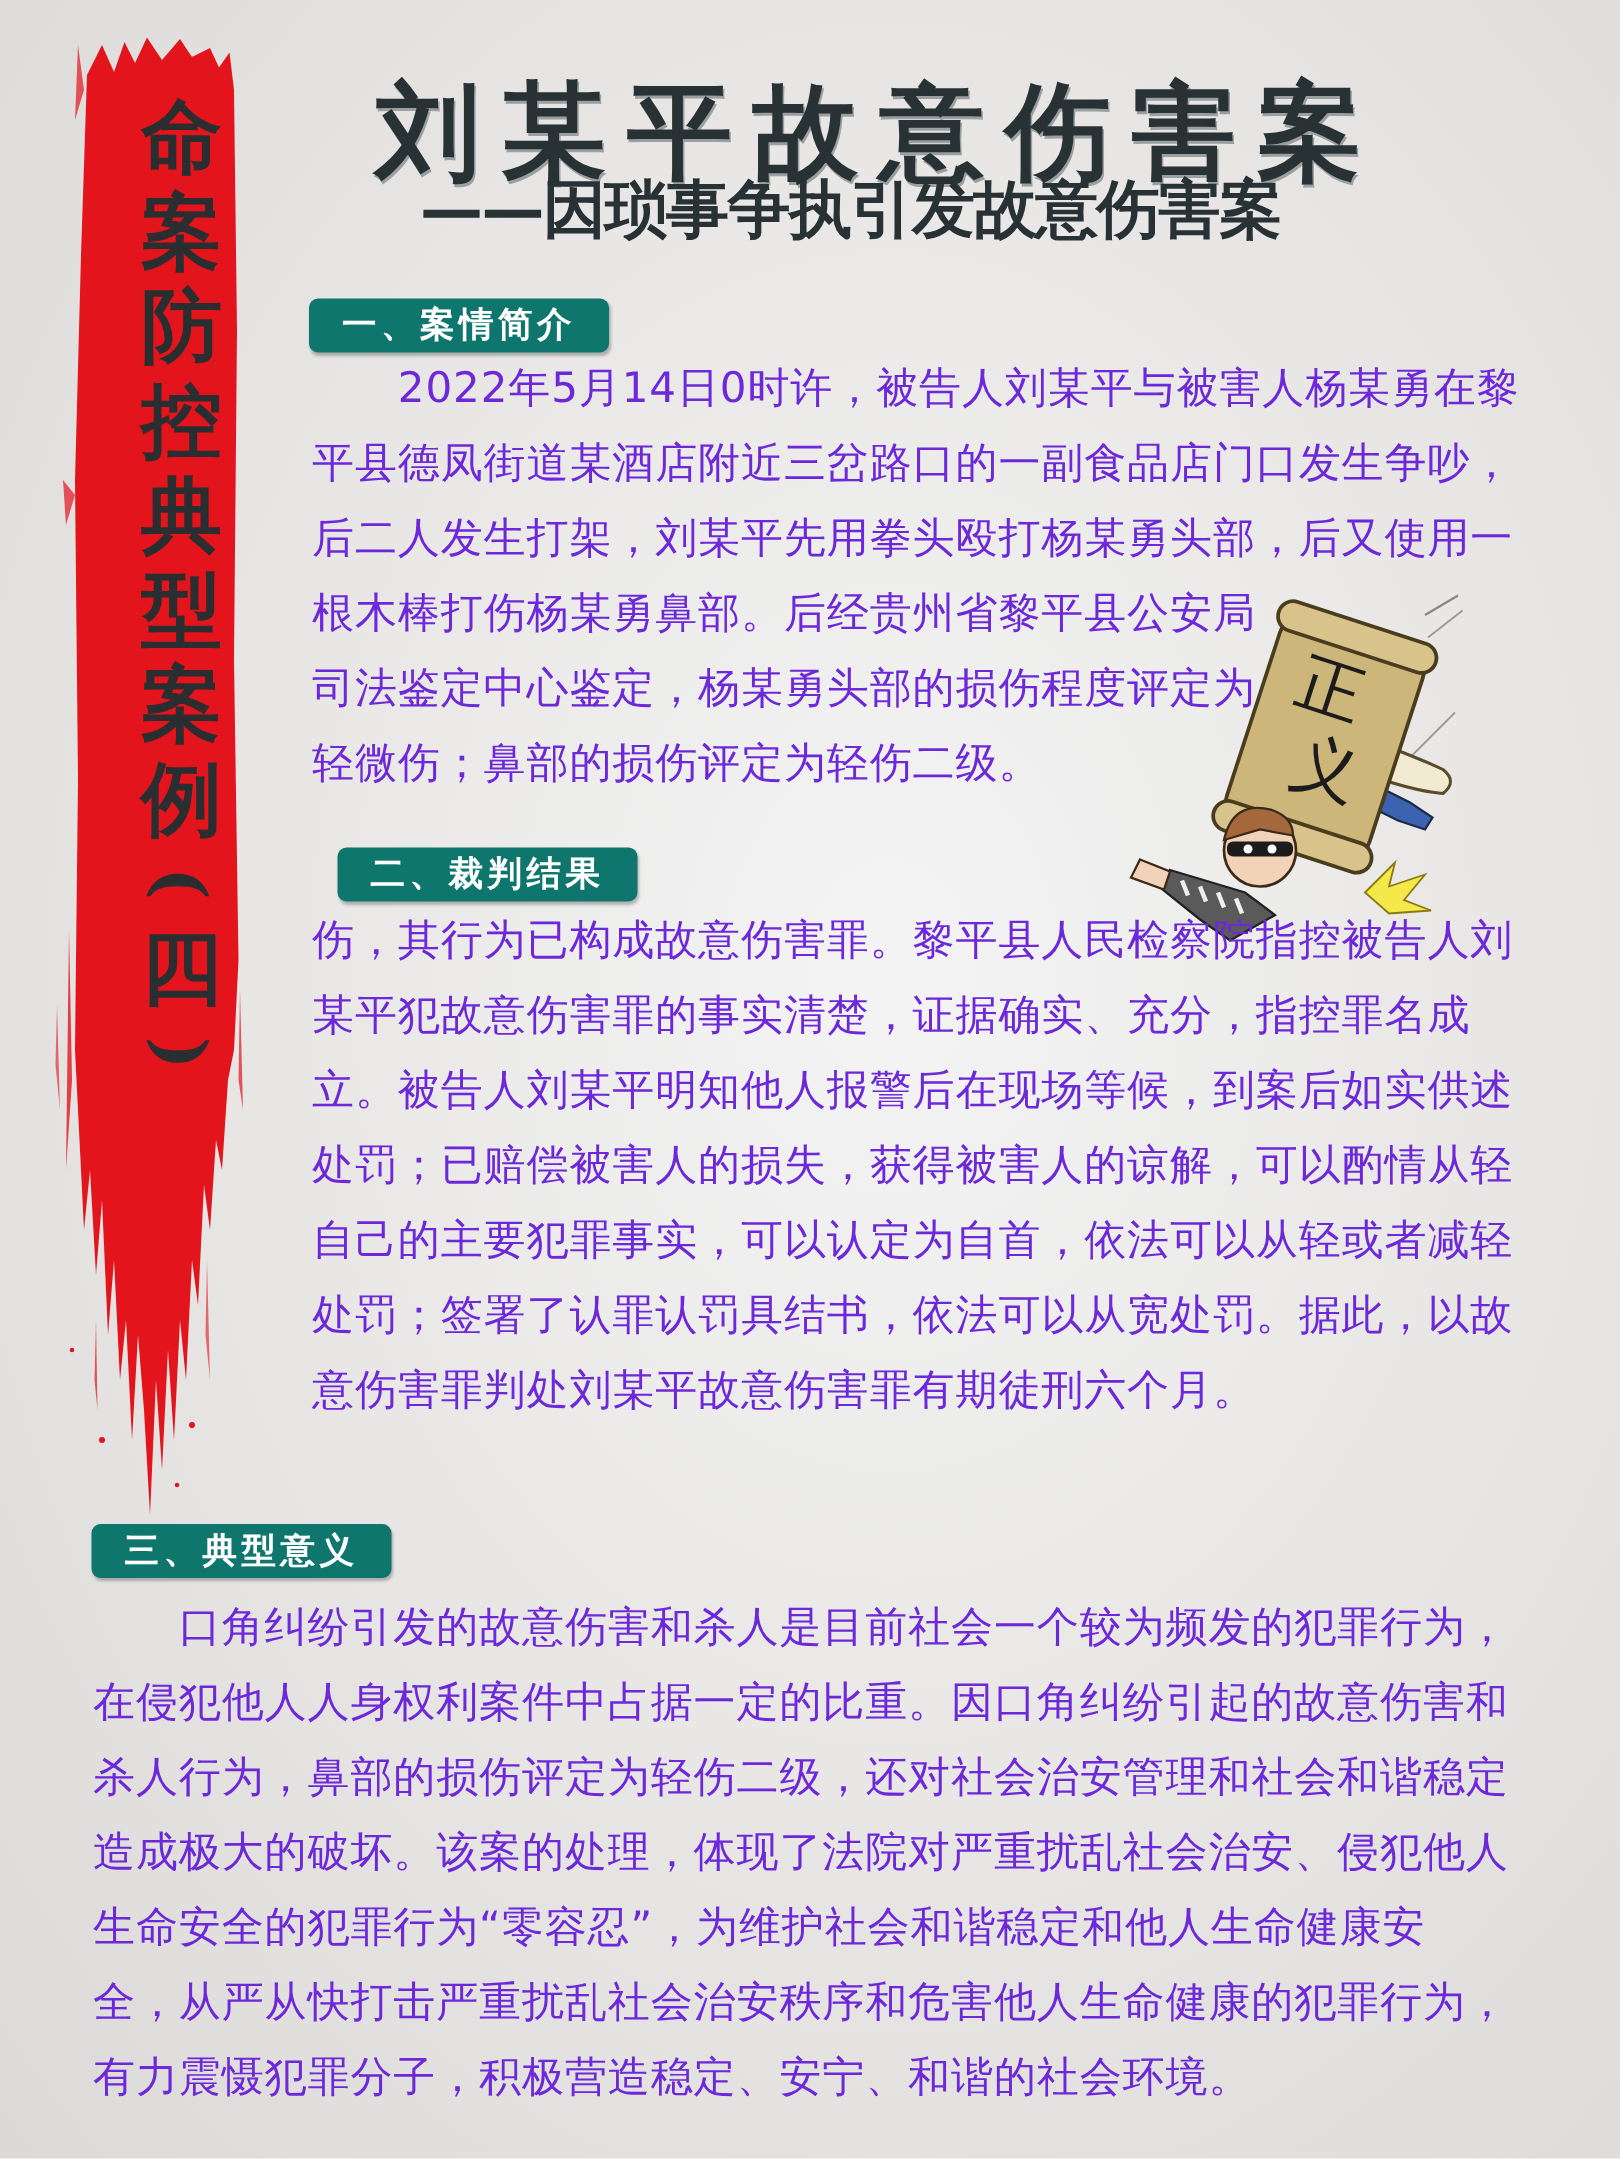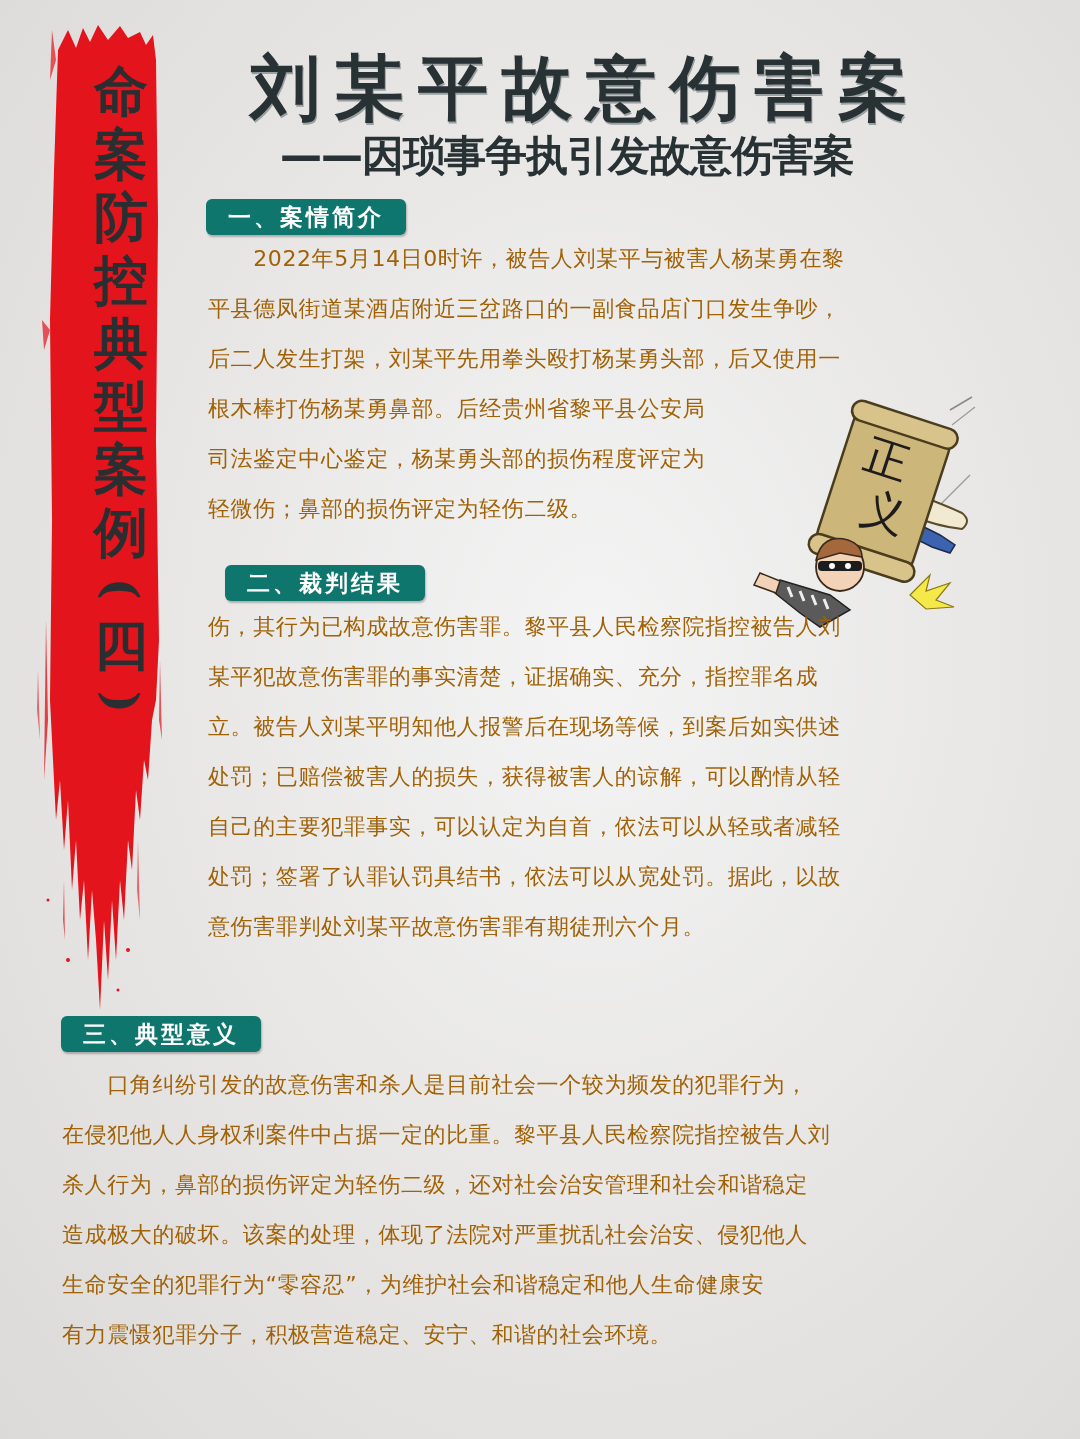--- a/index.html
+++ b/index.html
@@ -55,21 +55,21 @@
       font-weight: bold;
       letter-spacing: 14px;
       color: #283134;
       text-align: left;
       white-space: nowrap;
       text-shadow: 1px 2px 0 #9aa0a1;
     }
     .subtitle {
       position: absolute;
       left: 280px;
-      top: 128px;
+      top: 112px;
       width: 660px;
       font-size: 42px;
       font-weight: bold;
       color: #283134;
       white-space: nowrap;
       letter-spacing: -1px;
     }
 
     
     .section-label {
@@ -83,22 +83,22 @@
       font-weight: bold;
       line-height: 36px;
       letter-spacing: 3px;
       white-space: nowrap;
       box-shadow: 1px 2px 2px rgba(0,0,0,0.25);
     }
 
     
     .para {
       position: absolute;
-      font-size: 22px;
-      color: #a16207;
+      font-size: 28px;
+      color: #6d28d9;
       letter-spacing: 0.6px;
     }
     .para .line {
       display: block;
       height: 50px;
       line-height: 50px;
       white-space: nowrap;
     }
 
     
@@ -202,18 +202,19 @@
   <span class="line">立。被告人刘某平明知他人报警后在现场等候，到案后如实供述</span>
   <span class="line">处罚；已赔偿被害人的损失，获得被害人的谅解，可以酌情从轻</span>
   <span class="line">自己的主要犯罪事实，可以认定为自首，依法可以从轻或者减轻</span>
   <span class="line">处罚；签署了认罪认罚具结书，依法可以从宽处罚。据此，以故</span>
   <span class="line">意伤害罪判处刘某平故意伤害罪有期徒刑六个月。</span>
 </div>
 
 <div class="section-label" style="left:61px; top:1016px;">三、典型意义</div>
 <div class="para" style="left:62px; top:1060px;">
   <span class="line">　　口角纠纷引发的故意伤害和杀人是目前社会一个较为频发的犯罪行为，</span>
-  <span class="line">在侵犯他人人身权利案件中占据一定的比重。黎平县人民检察院指控被告人刘</span>
+  <span class="line">在侵犯他人人身权利案件中占据一定的比重。因口角纠纷引起的故意伤害和</span>
   <span class="line">杀人行为，鼻部的损伤评定为轻伤二级，还对社会治安管理和社会和谐稳定</span>
   <span class="line">造成极大的破坏。该案的处理，体现了法院对严重扰乱社会治安、侵犯他人</span>
   <span class="line">生命安全的犯罪行为“零容忍”，为维护社会和谐稳定和他人生命健康安</span>
+  <span class="line">全，从严从快打击严重扰乱社会治安秩序和危害他人生命健康的犯罪行为，</span>
   <span class="line">有力震慑犯罪分子，积极营造稳定、安宁、和谐的社会环境。</span>
 </div>
 
 </body></html>

